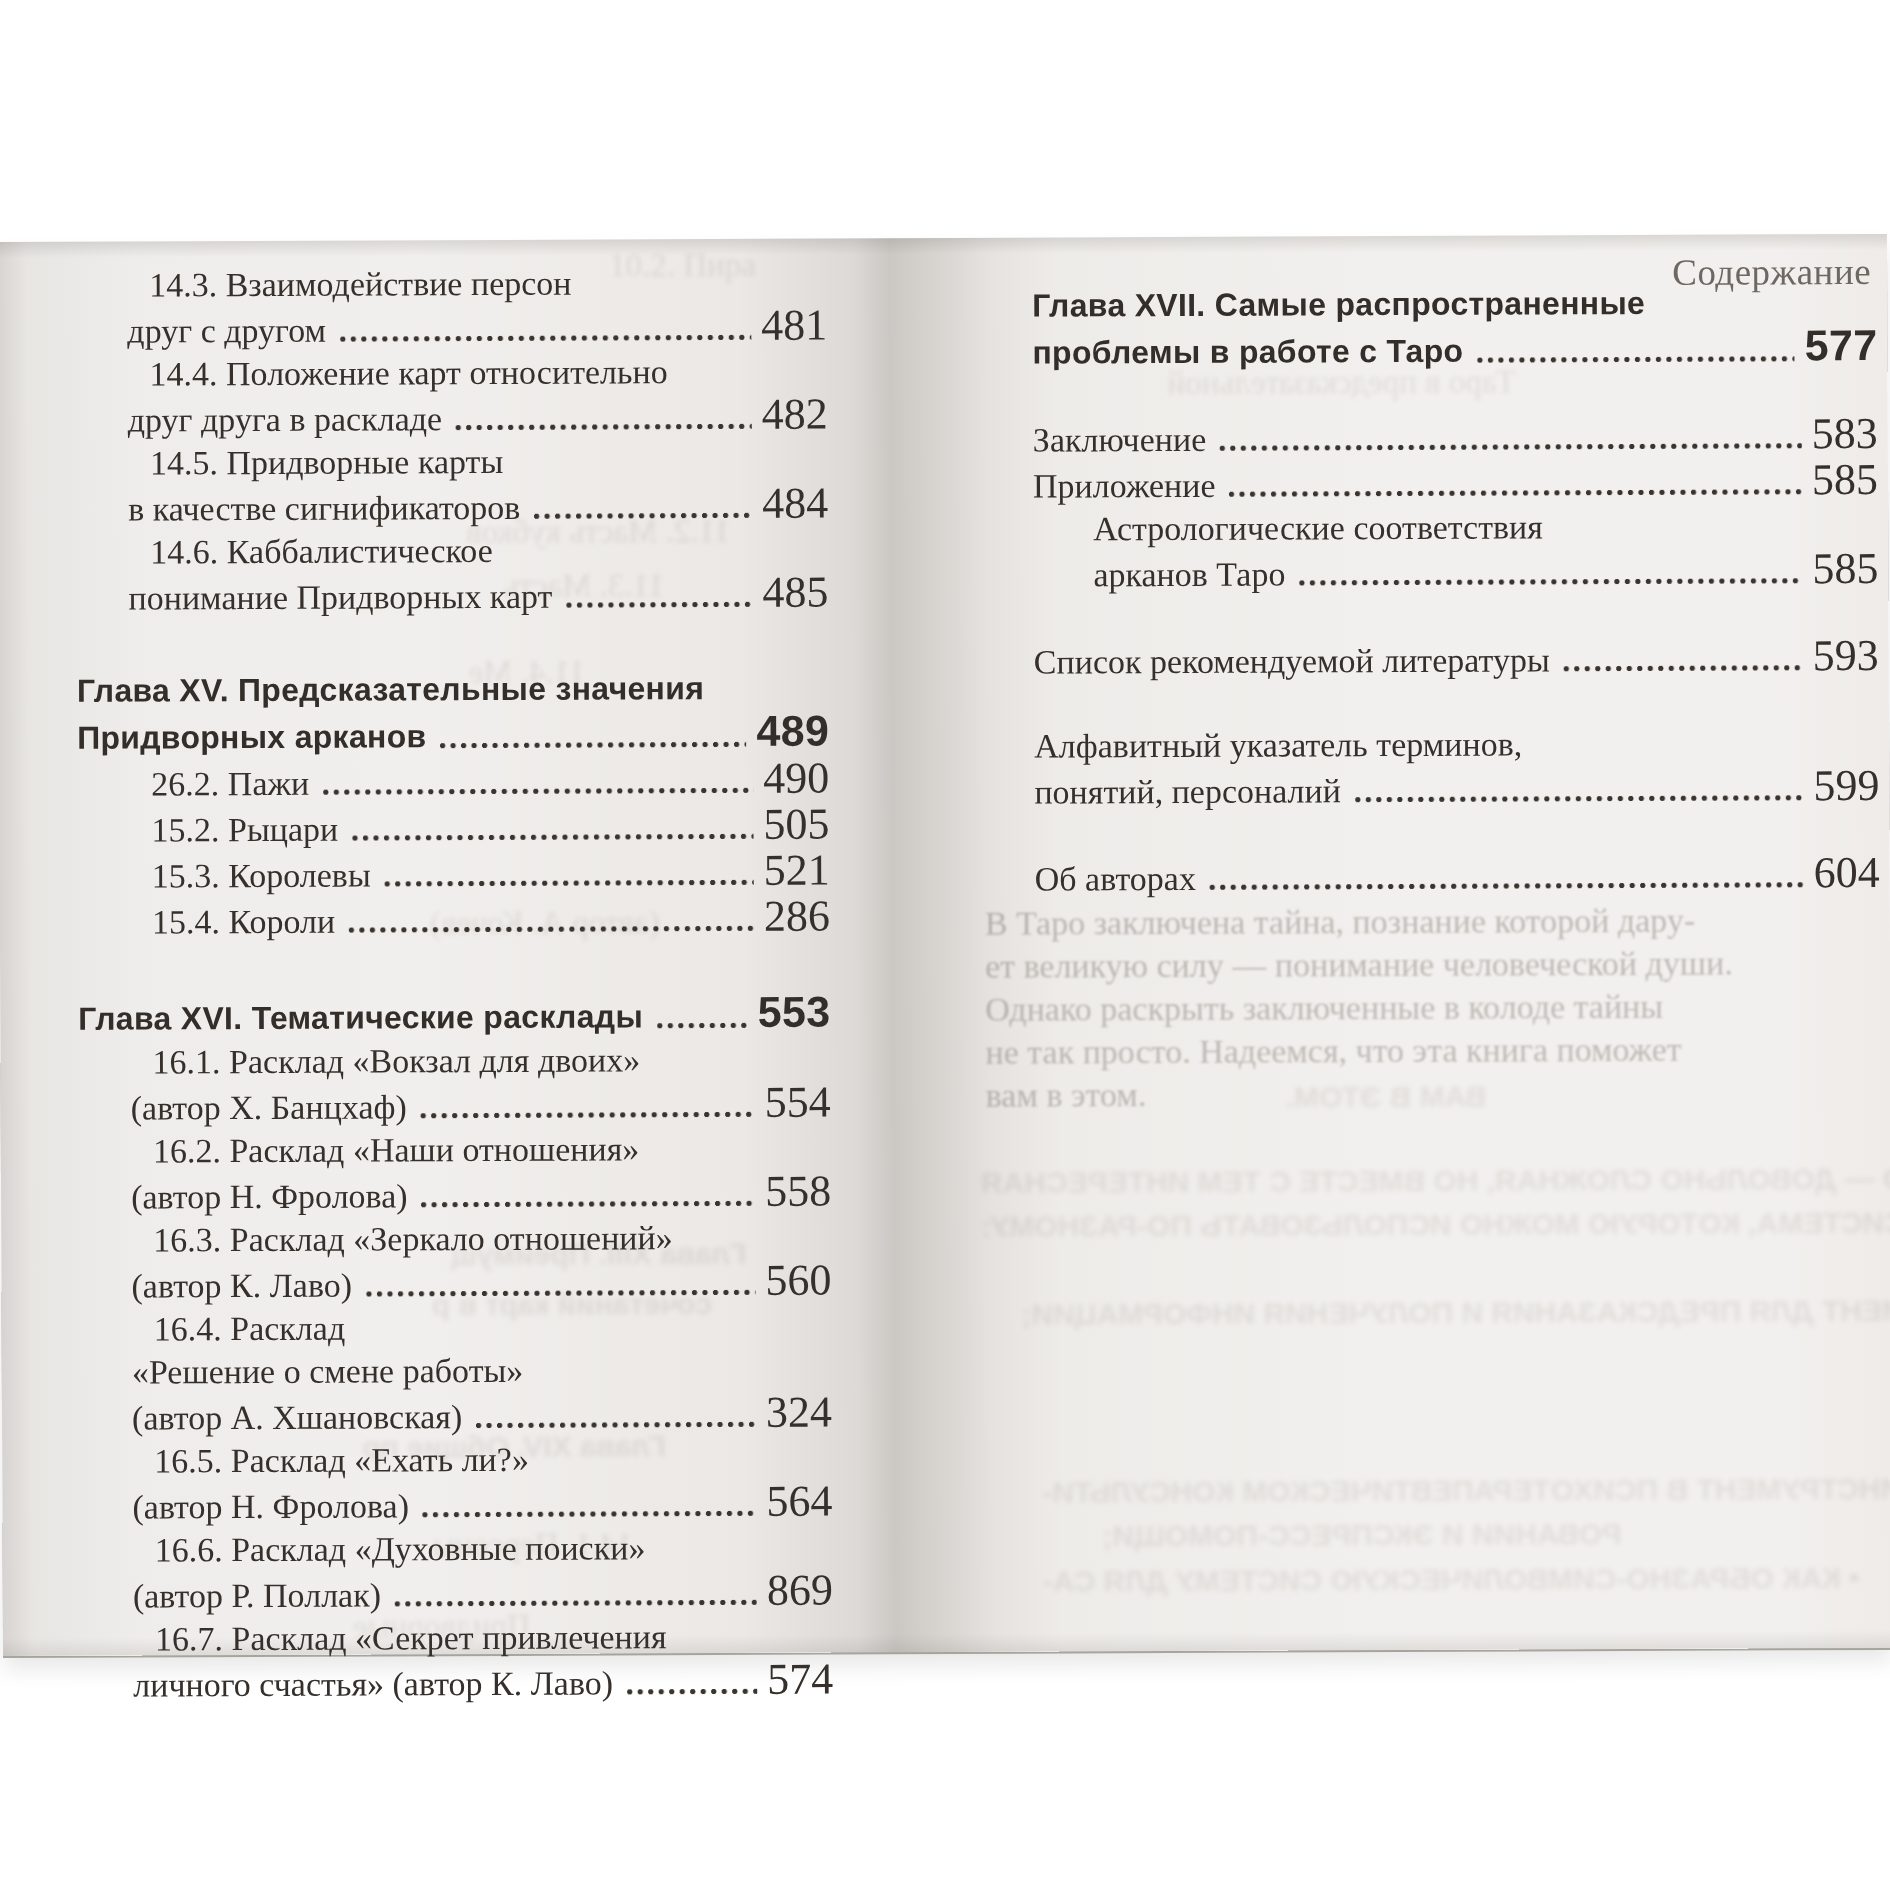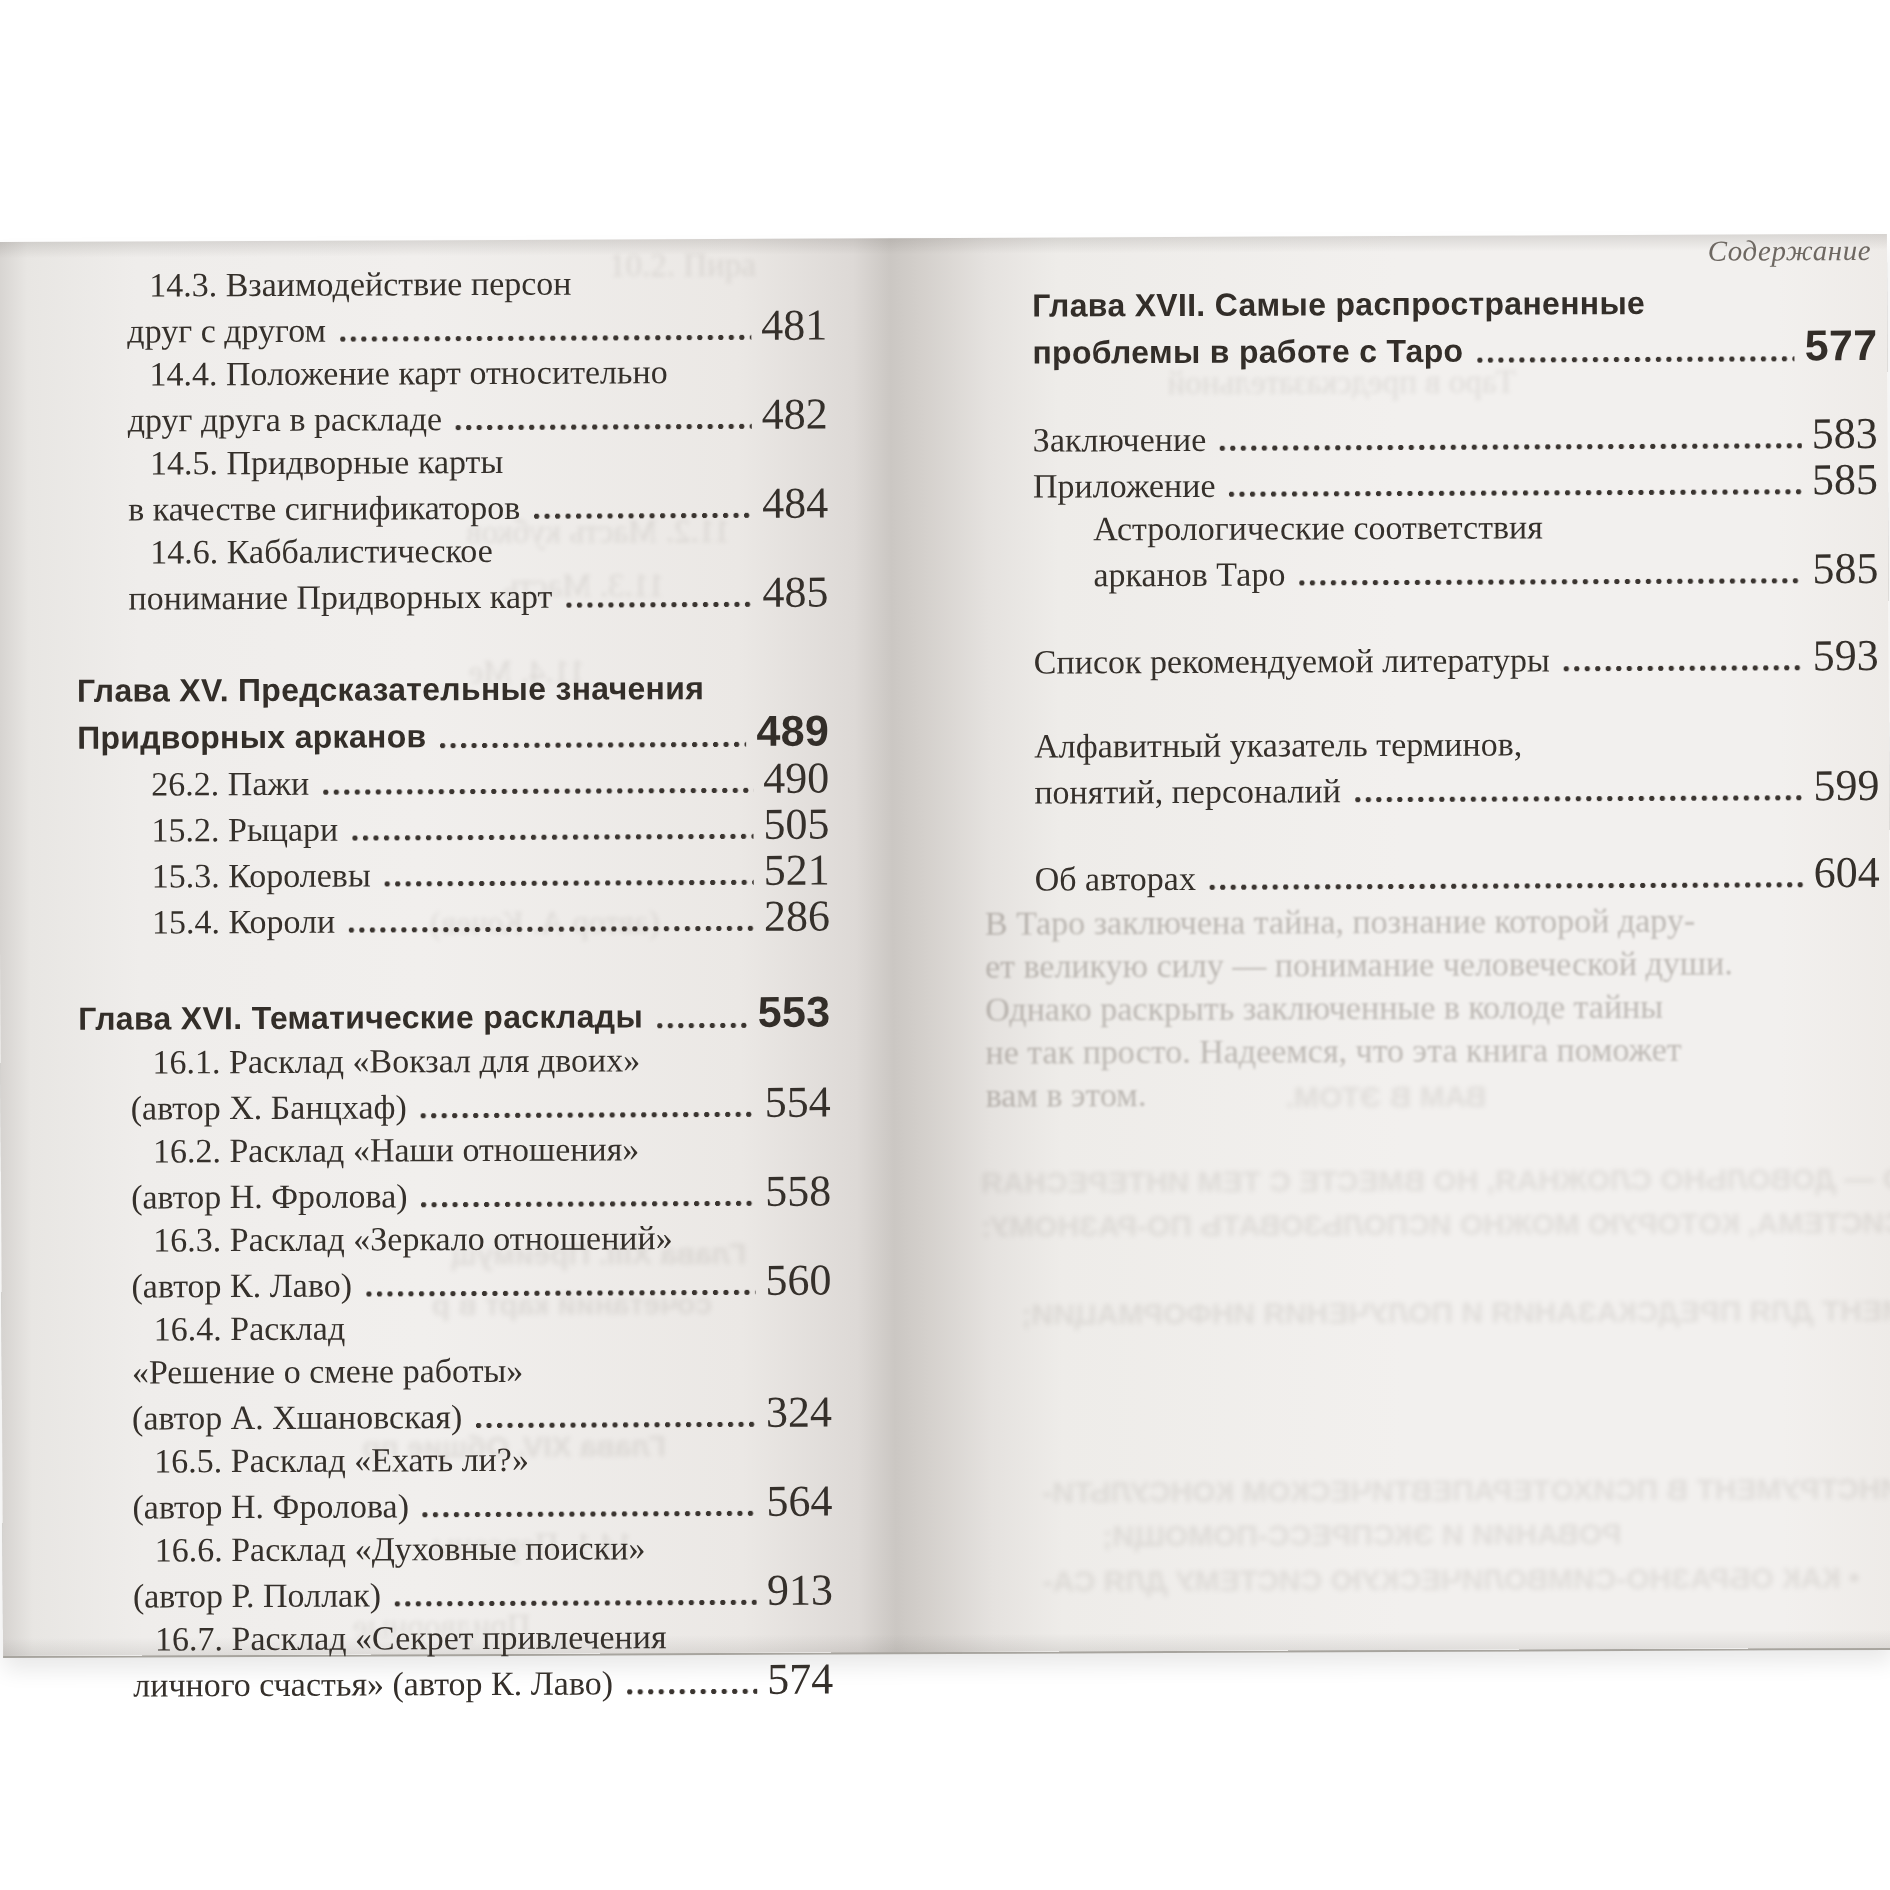--- a/index.html
+++ b/index.html
@@ -11,22 +11,22 @@
     background-image:
       linear-gradient(180deg, rgba(90,85,80,0.16) 0, rgba(90,85,80,0) 16px),
       linear-gradient(0deg, rgba(90,85,80,0.12) 0, rgba(90,85,80,0) 18px),
       linear-gradient(90deg,
         #d6d3d0 0px, #e8e6e3 30px, #efedeb 140px, #f1efed 420px,
         #ebe8e5 740px, #ddd9d6 856px, #cbc7c3 893px, #d4d0cc 925px,
         #e5e2df 990px, #eeece9 1060px, #f2f0ee 1400px, #f2f0ee 1780px, #eeebe8 1890px);
     box-shadow:0 2px 0 rgba(160,156,150,0.9), 0 14px 22px rgba(0,0,0,0.09);
   }
 
-  .running-head{position:absolute;top:0px;right:16px;font-size:29px;
-    color:#6e6862;letter-spacing:0.5px;z-index:3;font-style:italic;}
+  .running-head{position:absolute;top:16px;right:16px;font-size:37px;
+    color:#6e6862;letter-spacing:0.5px;z-index:3;}
 
   .col{position:absolute;color:#35302b;z-index:2;}
   .col-left{left:78px;top:22px;width:752px;}
   .col-right{left:1035px;top:47px;width:845px;}
 
   .toc-entry{font-size:34px;line-height:43px;}
   .toc-entry.chapter{font-family:"Liberation Sans","DejaVu Sans",sans-serif;
     font-weight:bold;font-size:32px;letter-spacing:0.3px;color:#332e29;}
   .col-left .indent1{padding-left:52px;}
   .col-left .hang .line.first{margin-left:22px;}
@@ -176,21 +176,21 @@
           <span class="lbl">(автор Н. Фролова)</span>
           <span class="leader"></span>
           <span class="pg">564</span>
         </div>
       </div>
       <div class="toc-entry body indent1 hang">
         <div class="line first">16.6. Расклад «Духовные поиски»</div>
         <div class="line row">
           <span class="lbl">(автор Р. Поллак)</span>
           <span class="leader"></span>
-          <span class="pg">913</span>
+          <span class="pg">869</span>
         </div>
       </div>
       <div class="toc-entry body indent1 hang">
         <div class="line first">16.7. Расклад «Секрет привлечения</div>
         <div class="line row">
           <span class="lbl">личного счастья» (автор К. Лаво)</span>
           <span class="leader"></span>
           <span class="pg">574</span>
         </div>
       </div>

